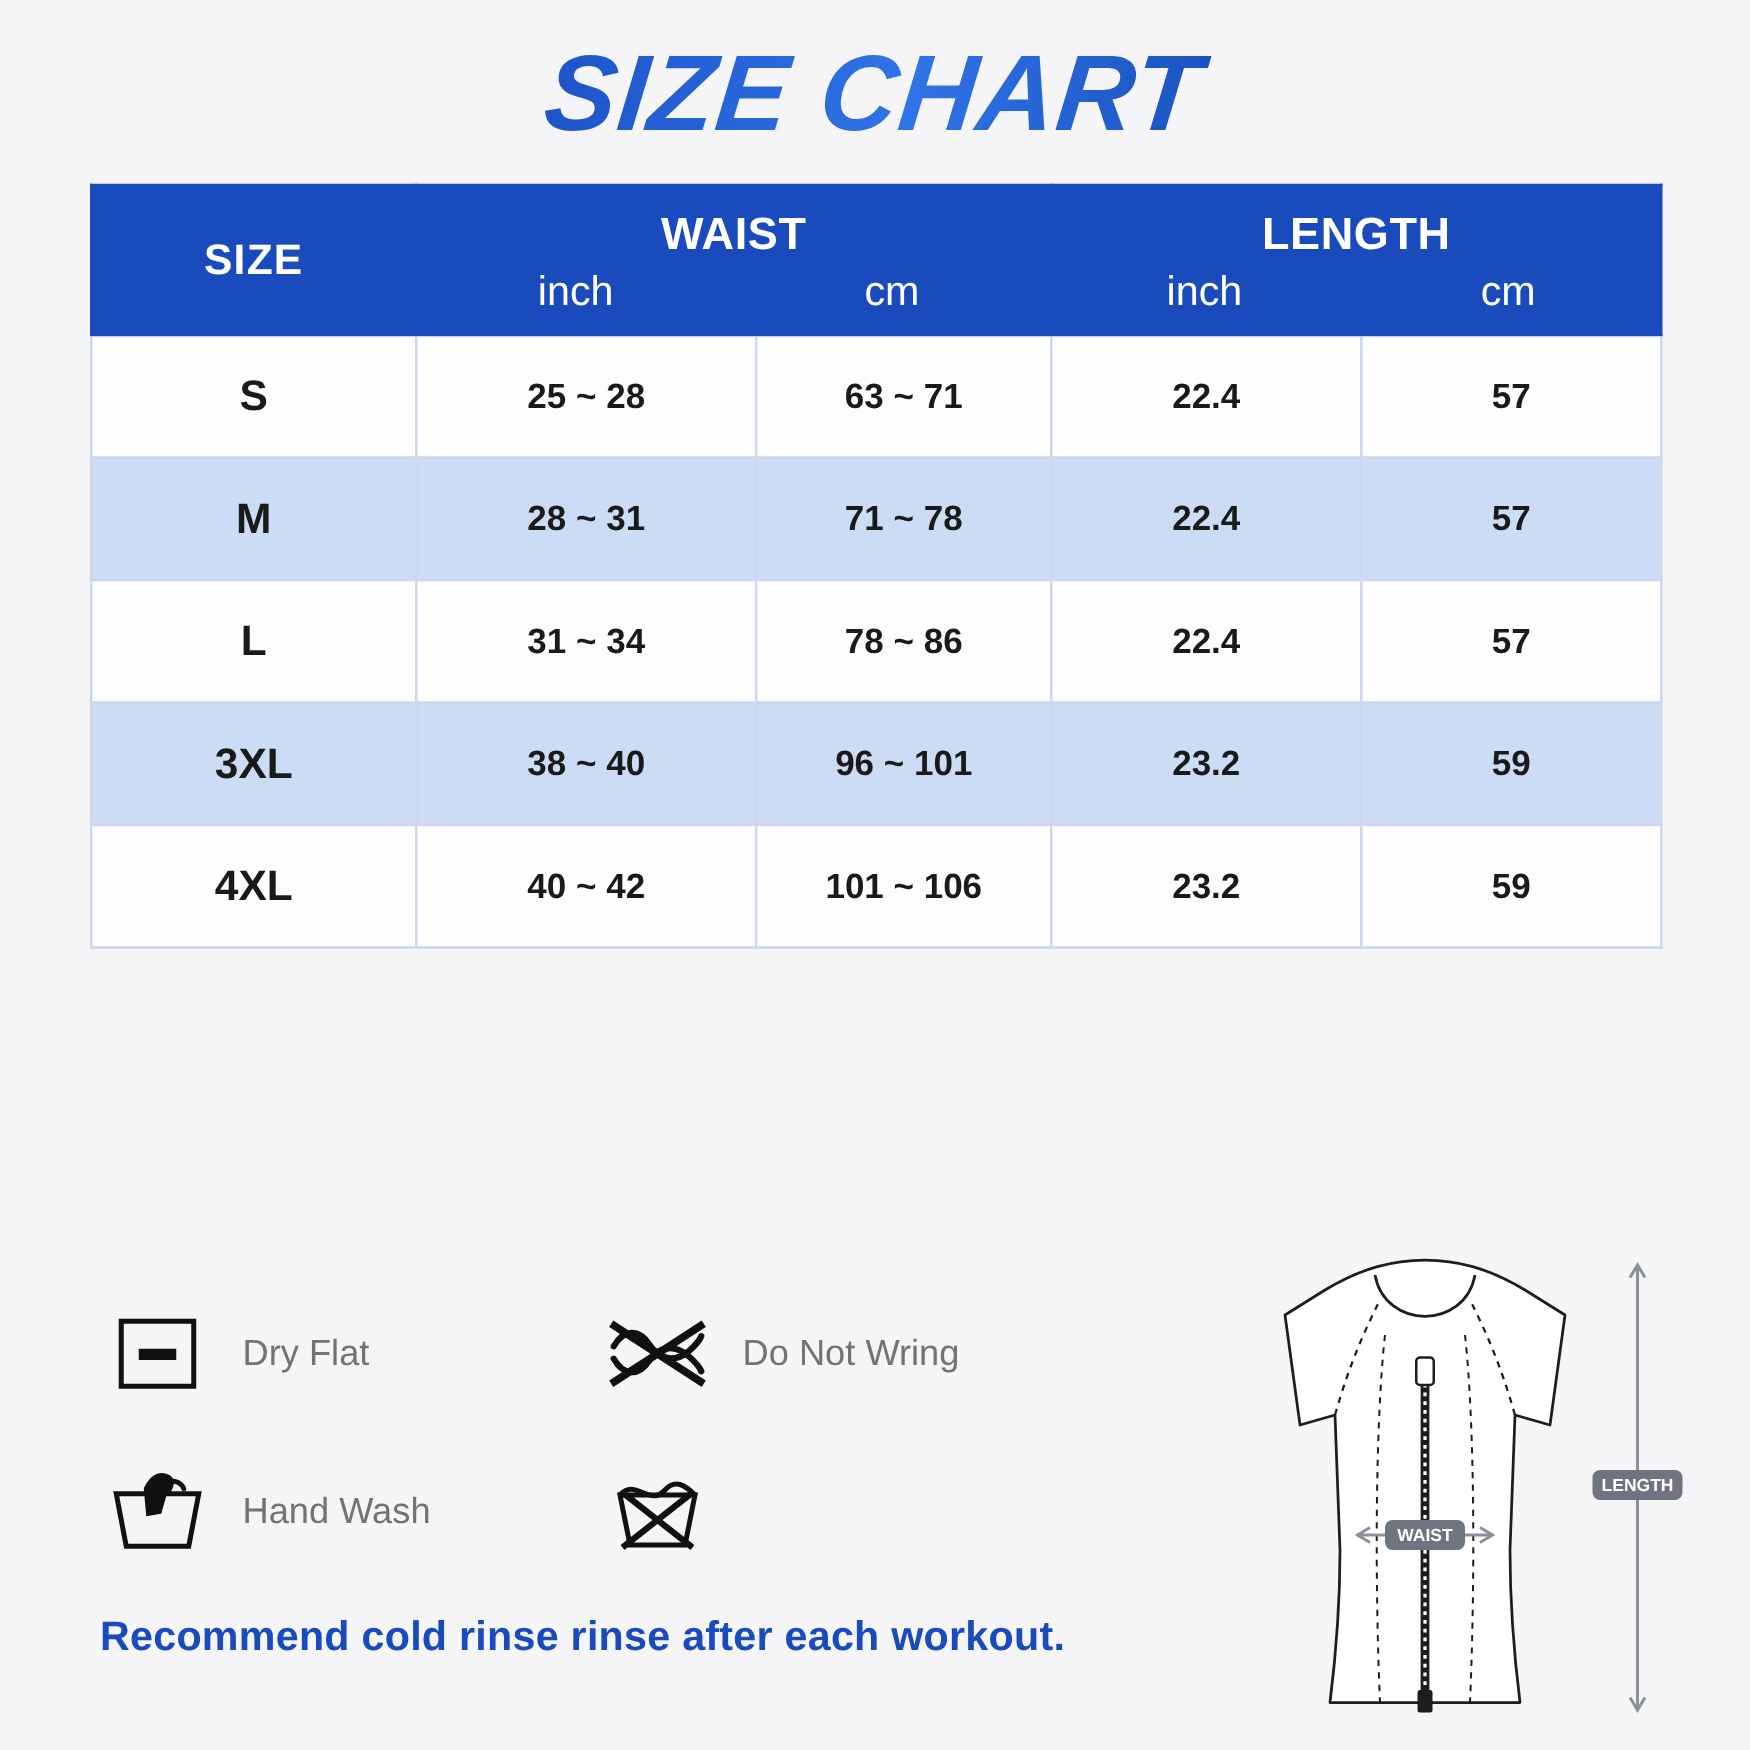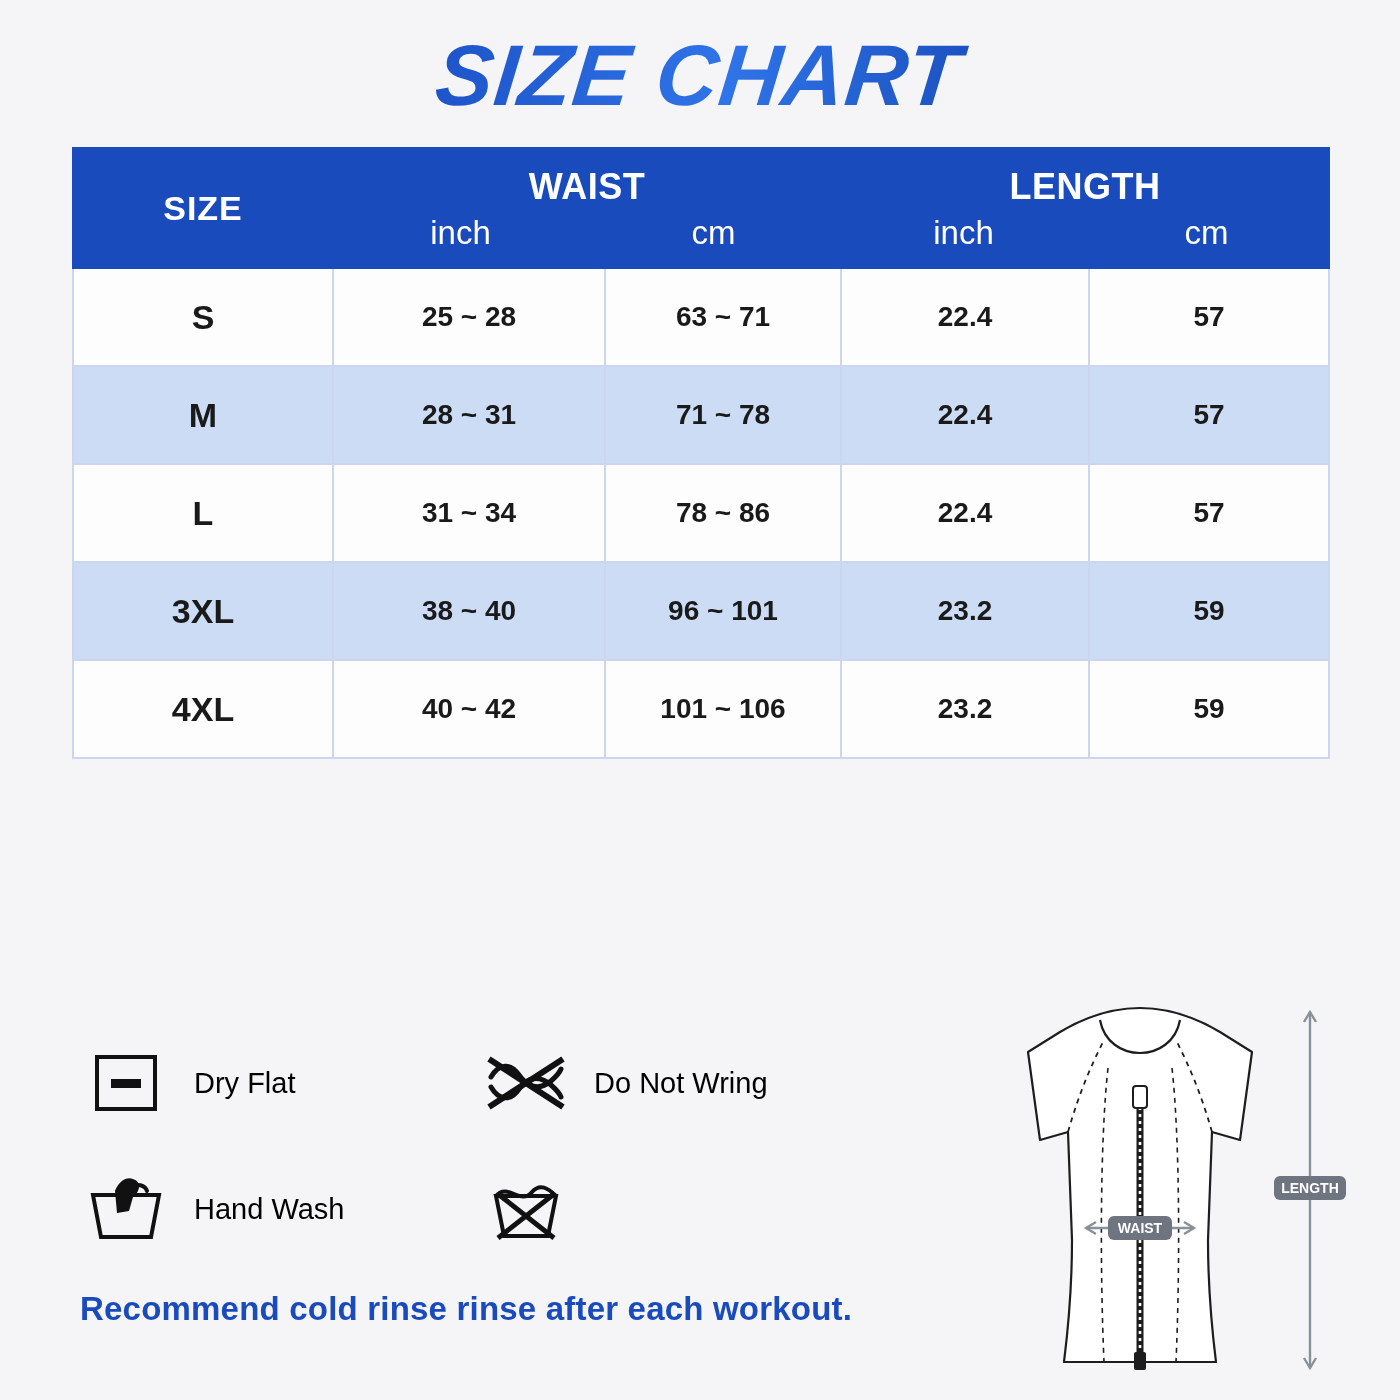--- a/index.html
+++ b/index.html
@@ -113,21 +113,21 @@
   .care-icon {
     width: 92px;
     height: 84px;
     display: flex;
     align-items: center;
     justify-content: center;
     flex: none;
   }
   .care-label {
     font-size: 29px;
-    color: #000000;
+    color: #737373;
     margin-left: 22px;
   }
 
   .recommend {
     position: absolute;
     left: 80px;
     top: 1290px;
     font-size: 33px;
     font-weight: bold;
     color: #1a4bbd;

